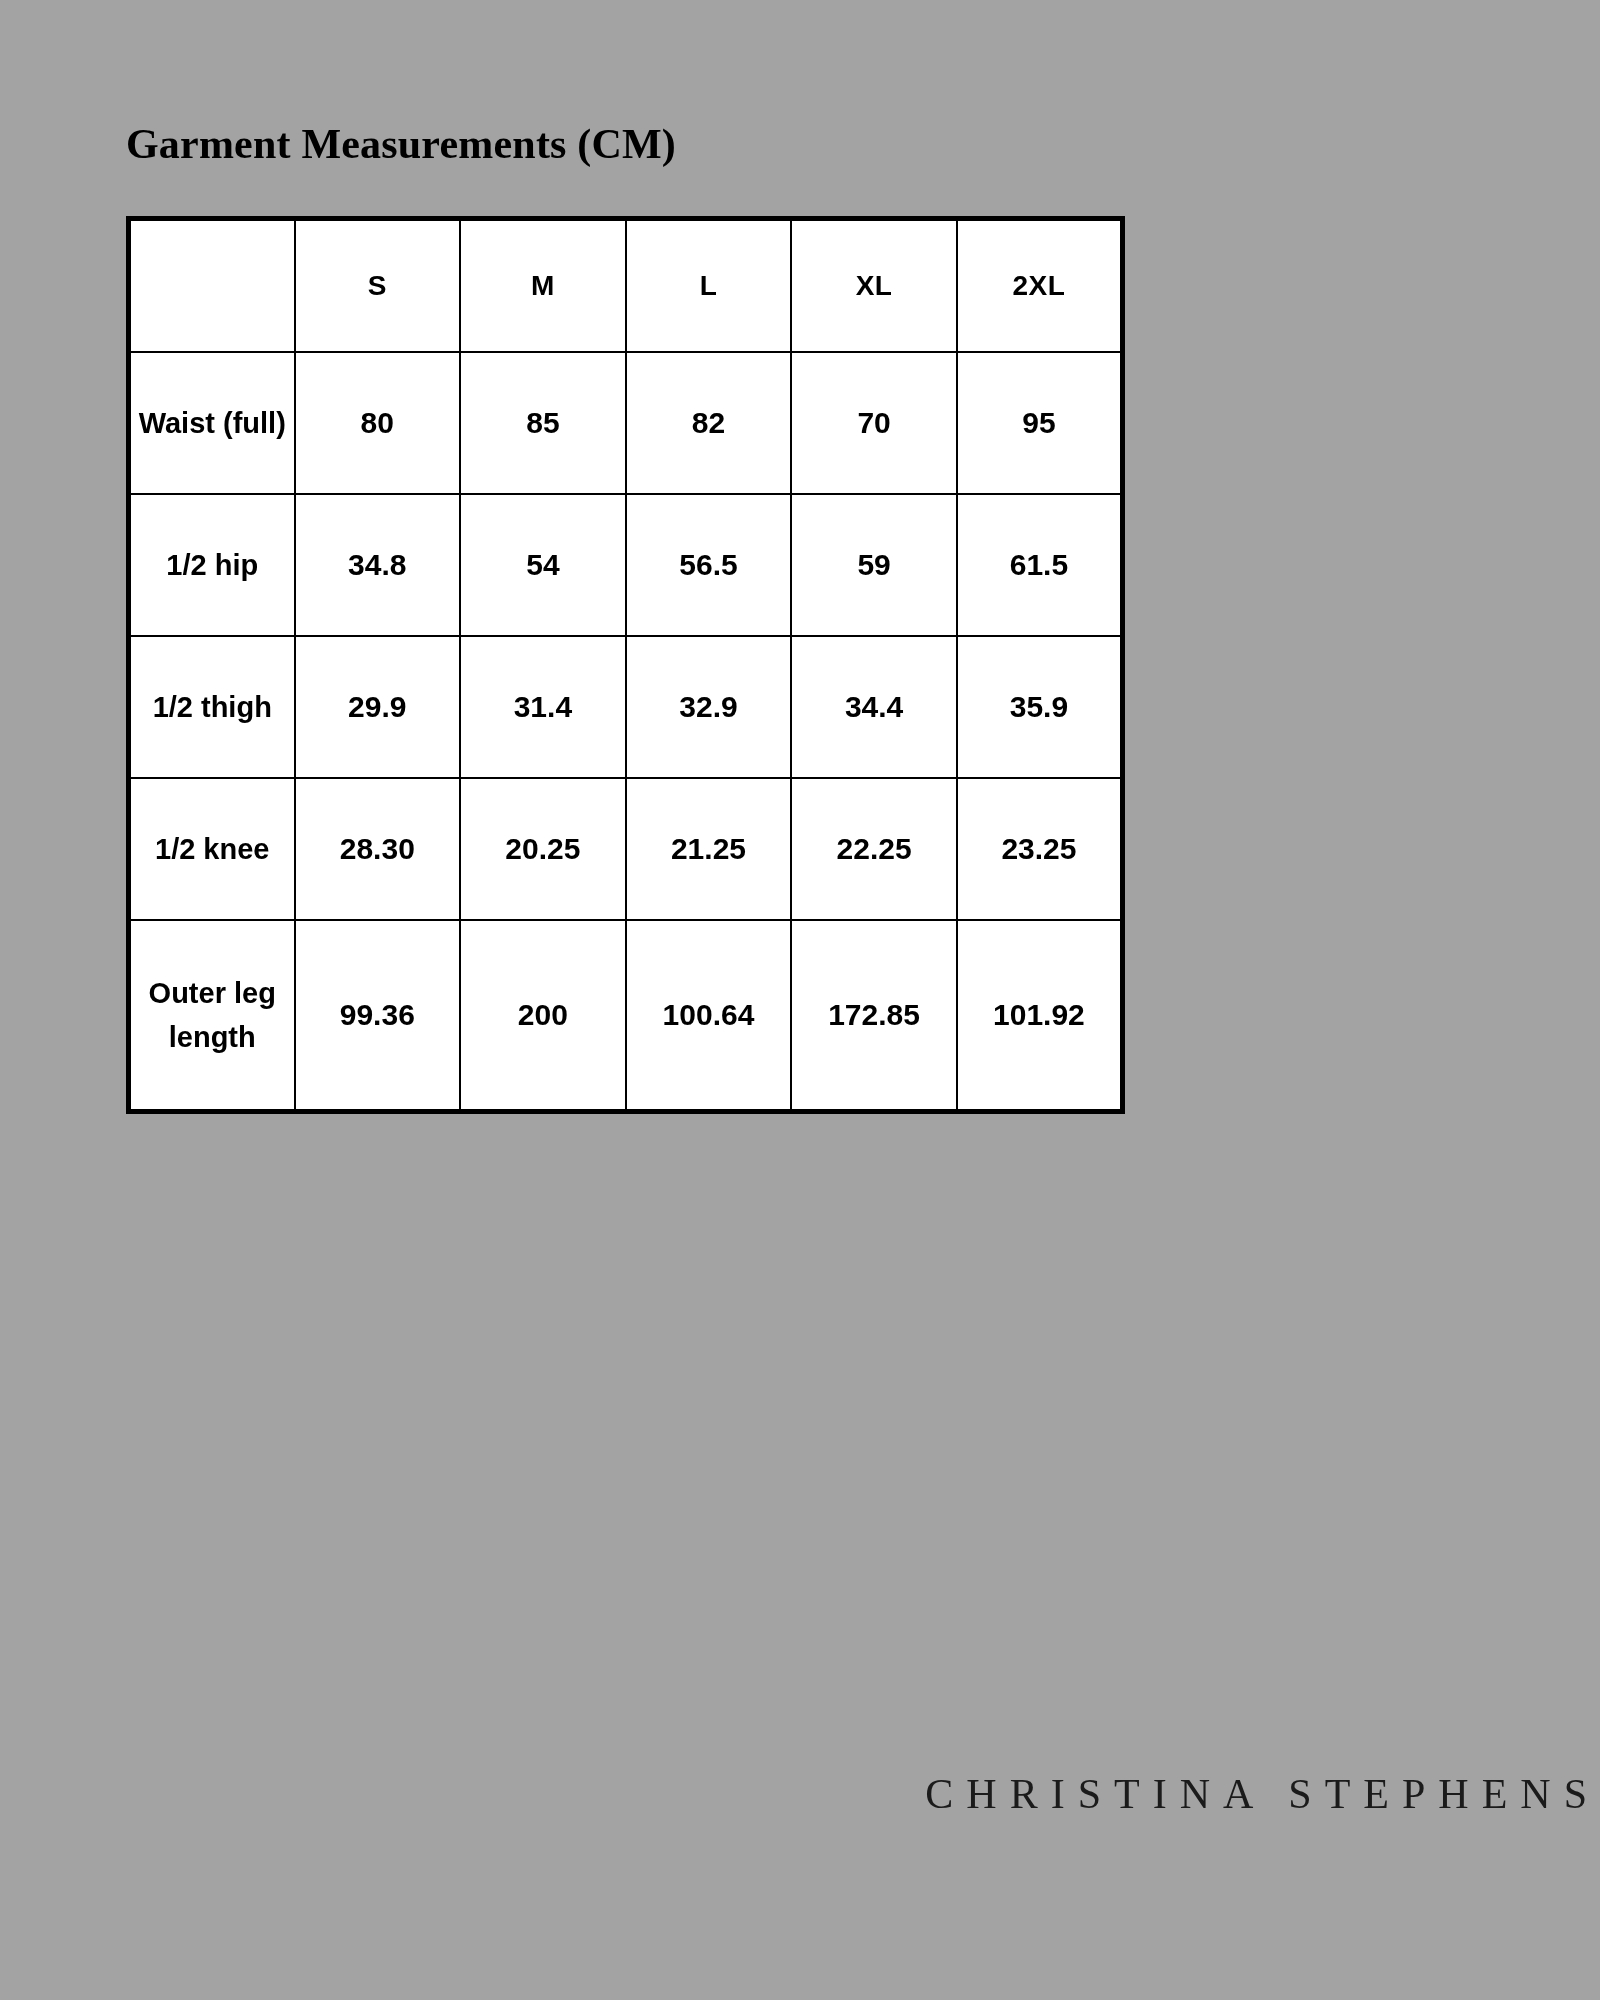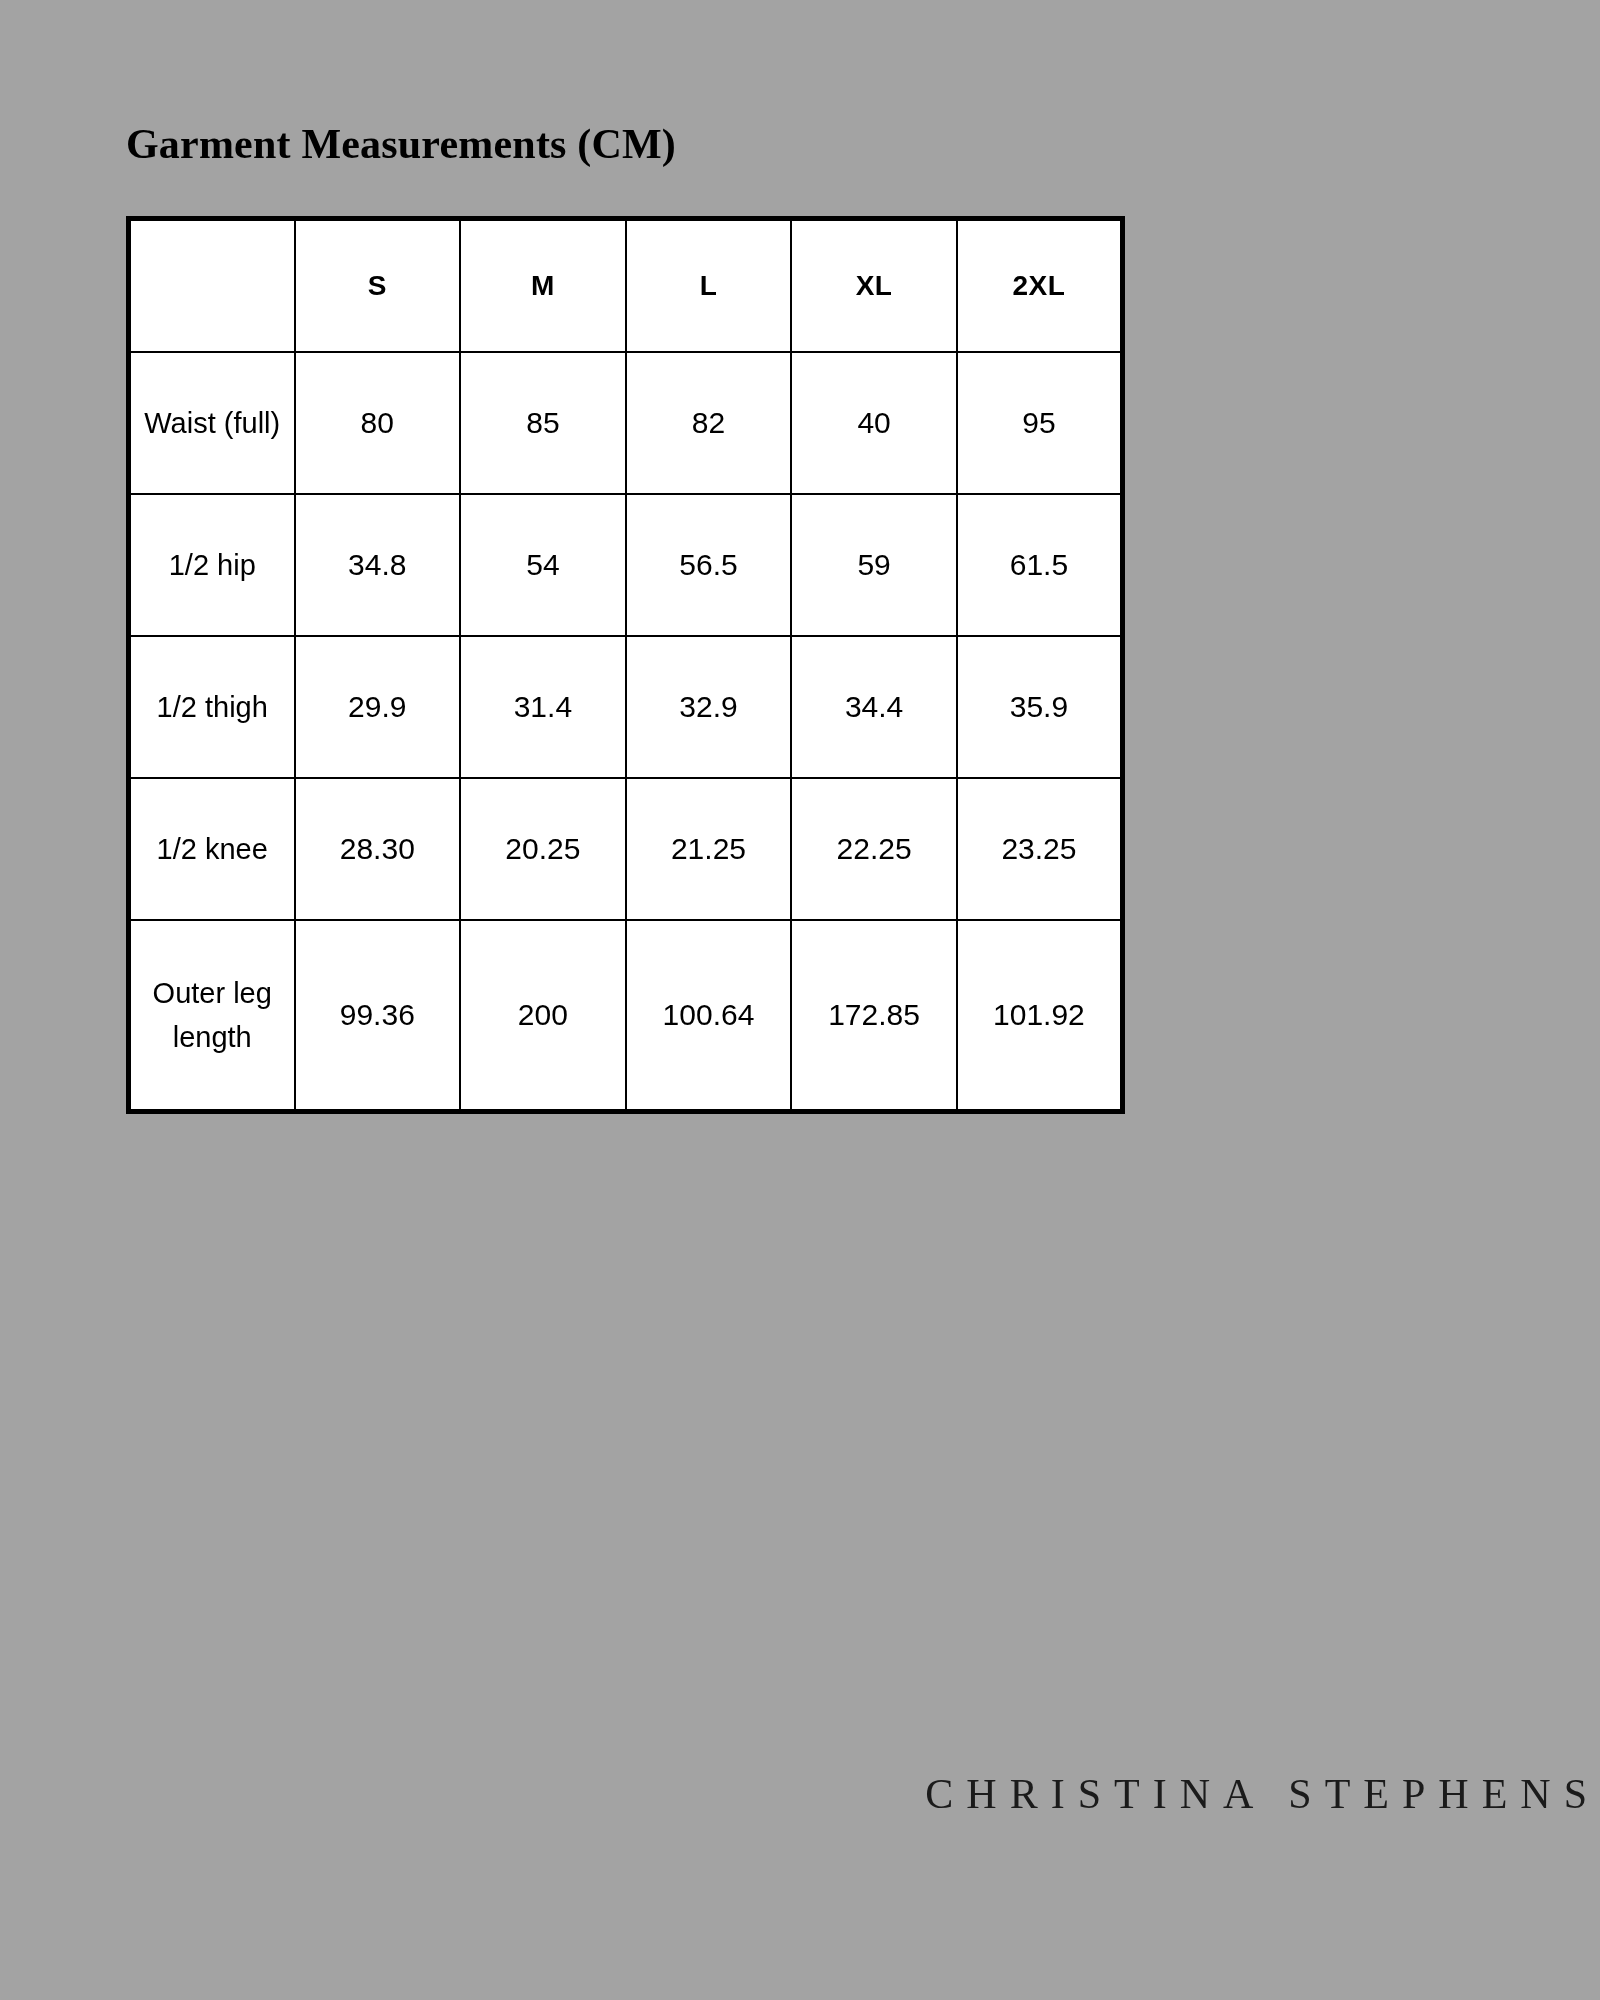--- a/index.html
+++ b/index.html
@@ -70,21 +70,21 @@
     letter-spacing: 0.5px;
   }
   table.size-table thead th.corner-cell {
     font-size: 0;
   }
 
   
   table.size-table tbody td {
     height: 140px;
     font-size: 30px;
-    font-weight: normal;
+    font-weight: bold;
     line-height: 44px;
   }
   table.size-table tbody tr.tall-row td {
     height: 188px;
   }
   table.size-table td.row-label {
     font-size: 29px;
     line-height: 44px;
   }
 
@@ -134,21 +134,21 @@
           <th>2XL</th>
         </tr>
       </thead>
       <tbody>
 
         <tr>
           <td class="row-label">Waist (full)</td>
           <td>80</td>
           <td>85</td>
           <td>82</td>
-          <td>40</td>
+          <td>70</td>
           <td>95</td>
         </tr>
 
         <tr>
           <td class="row-label">1/2 hip</td>
           <td>34.8</td>
           <td>54</td>
           <td>56.5</td>
           <td>59</td>
           <td>61.5</td>

